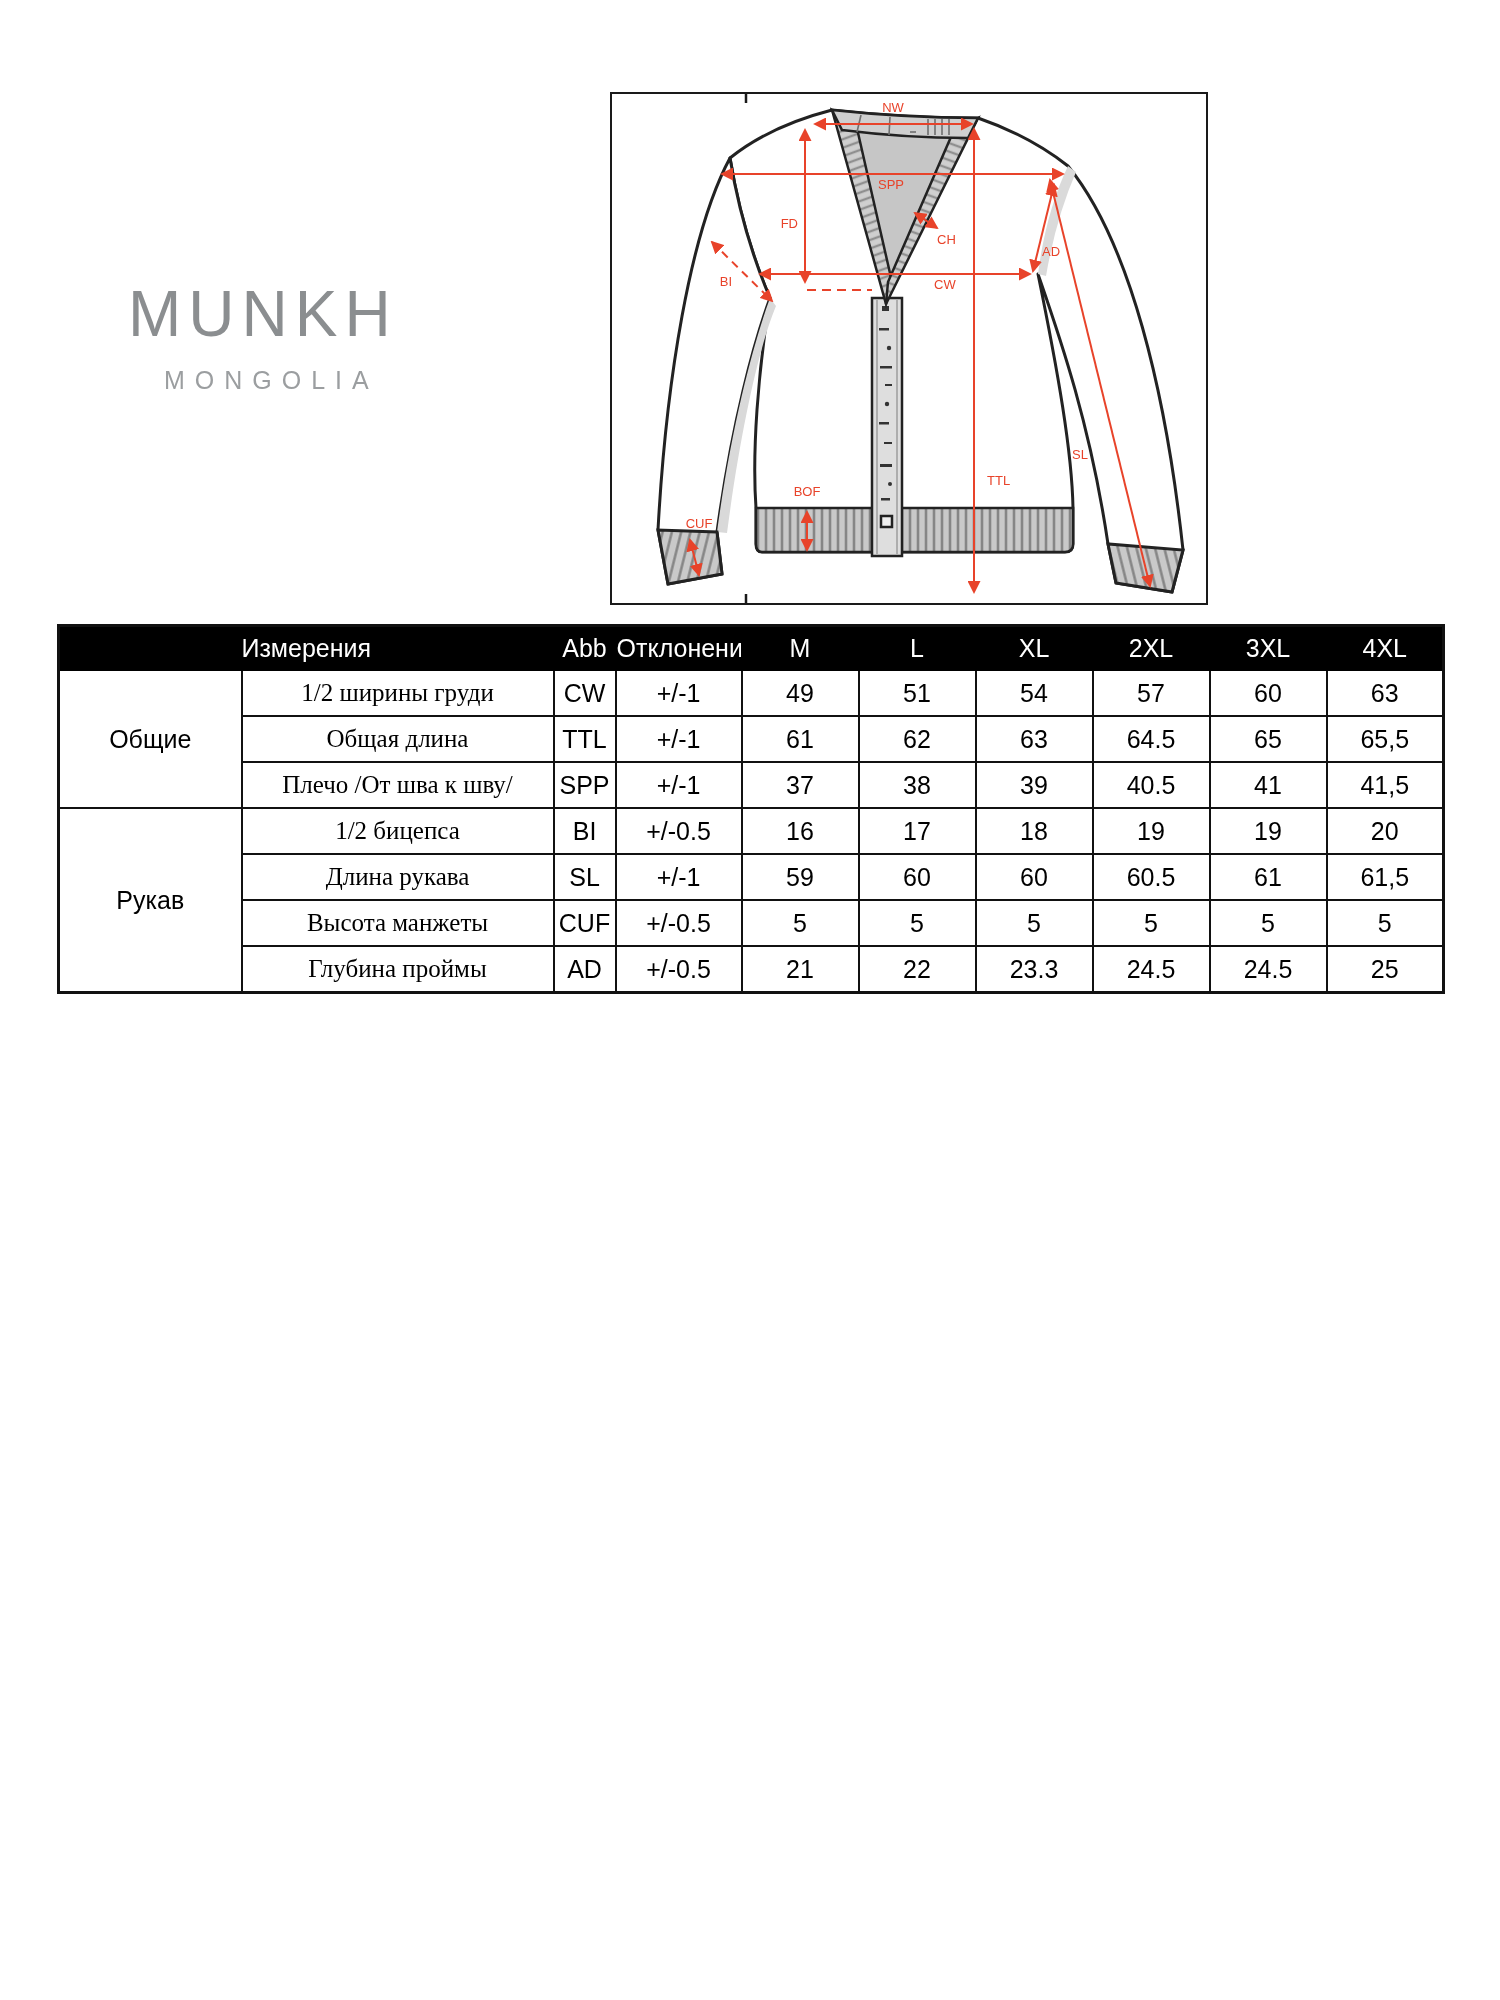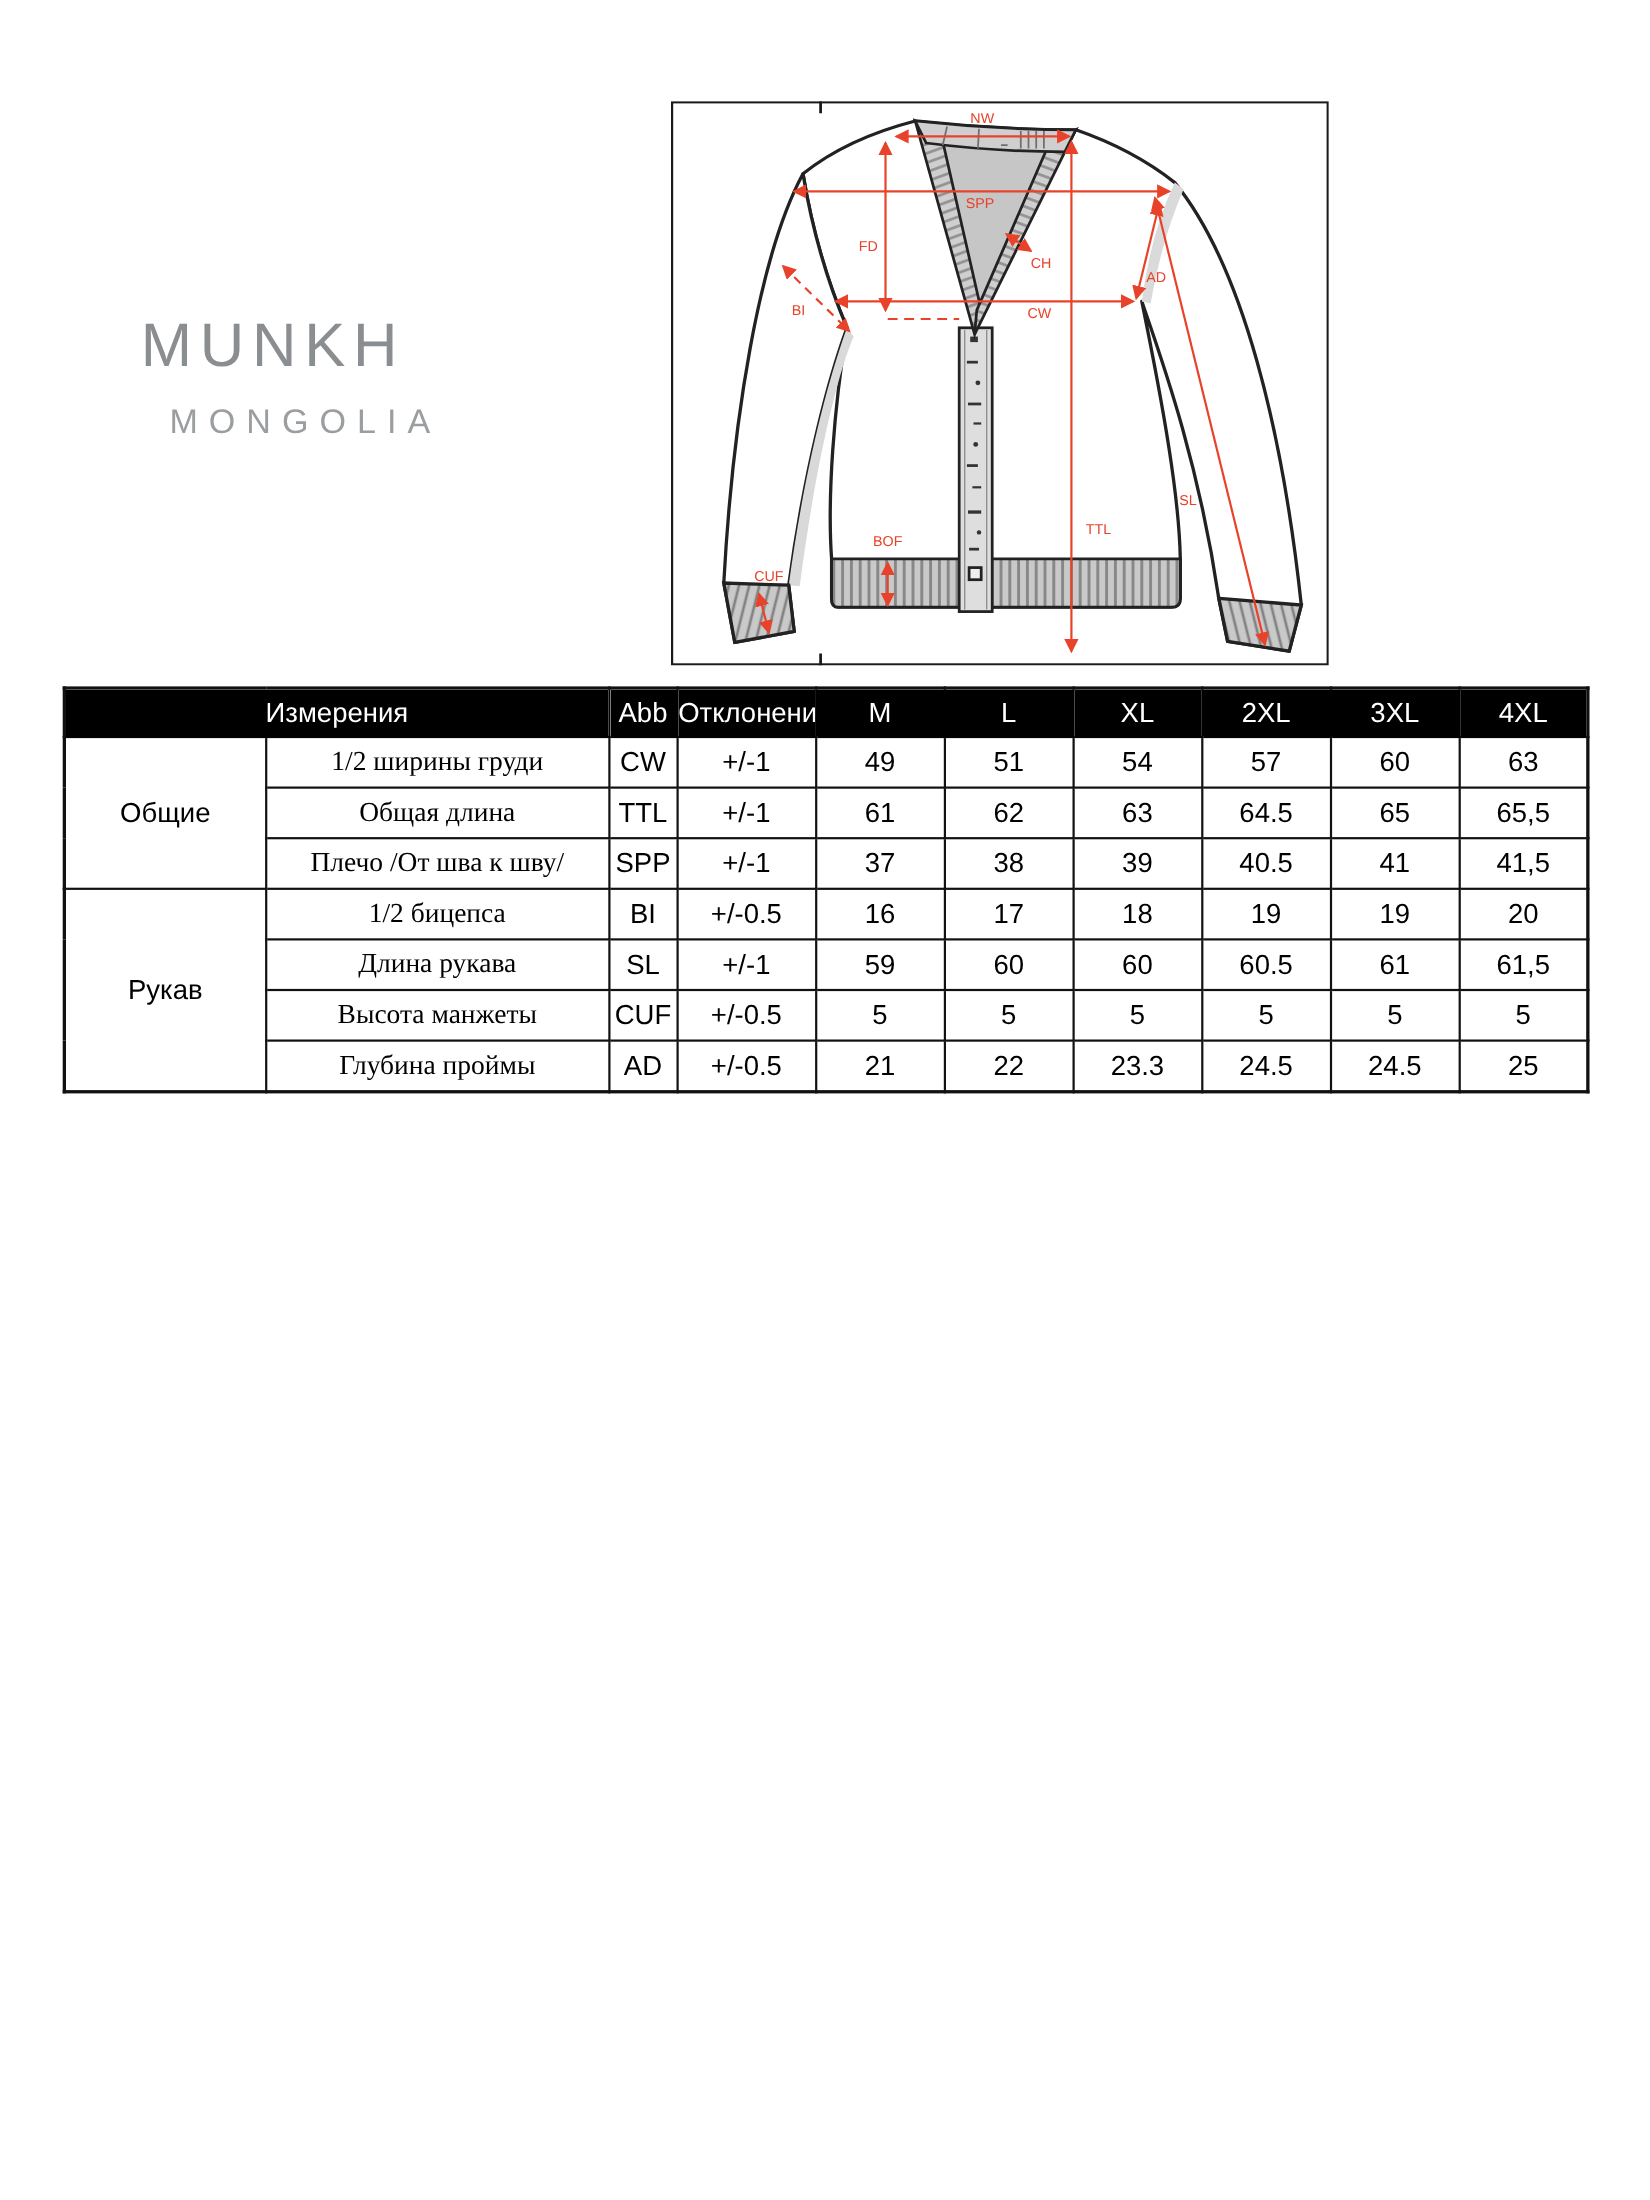--- a/index.html
+++ b/index.html
@@ -3,26 +3,26 @@
 <meta charset="utf-8">
 <style>
   html,body { margin:0; padding:0; background:#ffffff; }
   .page {
     position:relative; width:1500px; height:2000px; background:#ffffff;
     font-family:"Liberation Sans", sans-serif; overflow:hidden;
   }
   
   .logo { position:absolute; left:128px; top:268px; }
   .brand {
-    font-size:56px; line-height:92px; letter-spacing:7px;
+    font-size:64px; line-height:92px; letter-spacing:7px;
     color:#8b8e90; font-weight:400;
   }
   .brand-sub {
-    margin-top:6px; margin-left:26px;
-    font-size:31px; letter-spacing:10px; color:#9b9ea0; font-weight:400;
+    margin-top:6px; margin-left:36px;
+    font-size:25px; letter-spacing:10px; color:#9b9ea0; font-weight:400;
   }
   
   .sketch { position:absolute; left:610px; top:92px; width:598px; height:513px; }
   .sketch text { font-family:"Liberation Sans", sans-serif; font-size:13px; }
   
   table.sizes {
     position:absolute; left:57px; top:624px; width:1386px;
     border-collapse:collapse; table-layout:fixed;
     border:3px solid #111111;
   }

